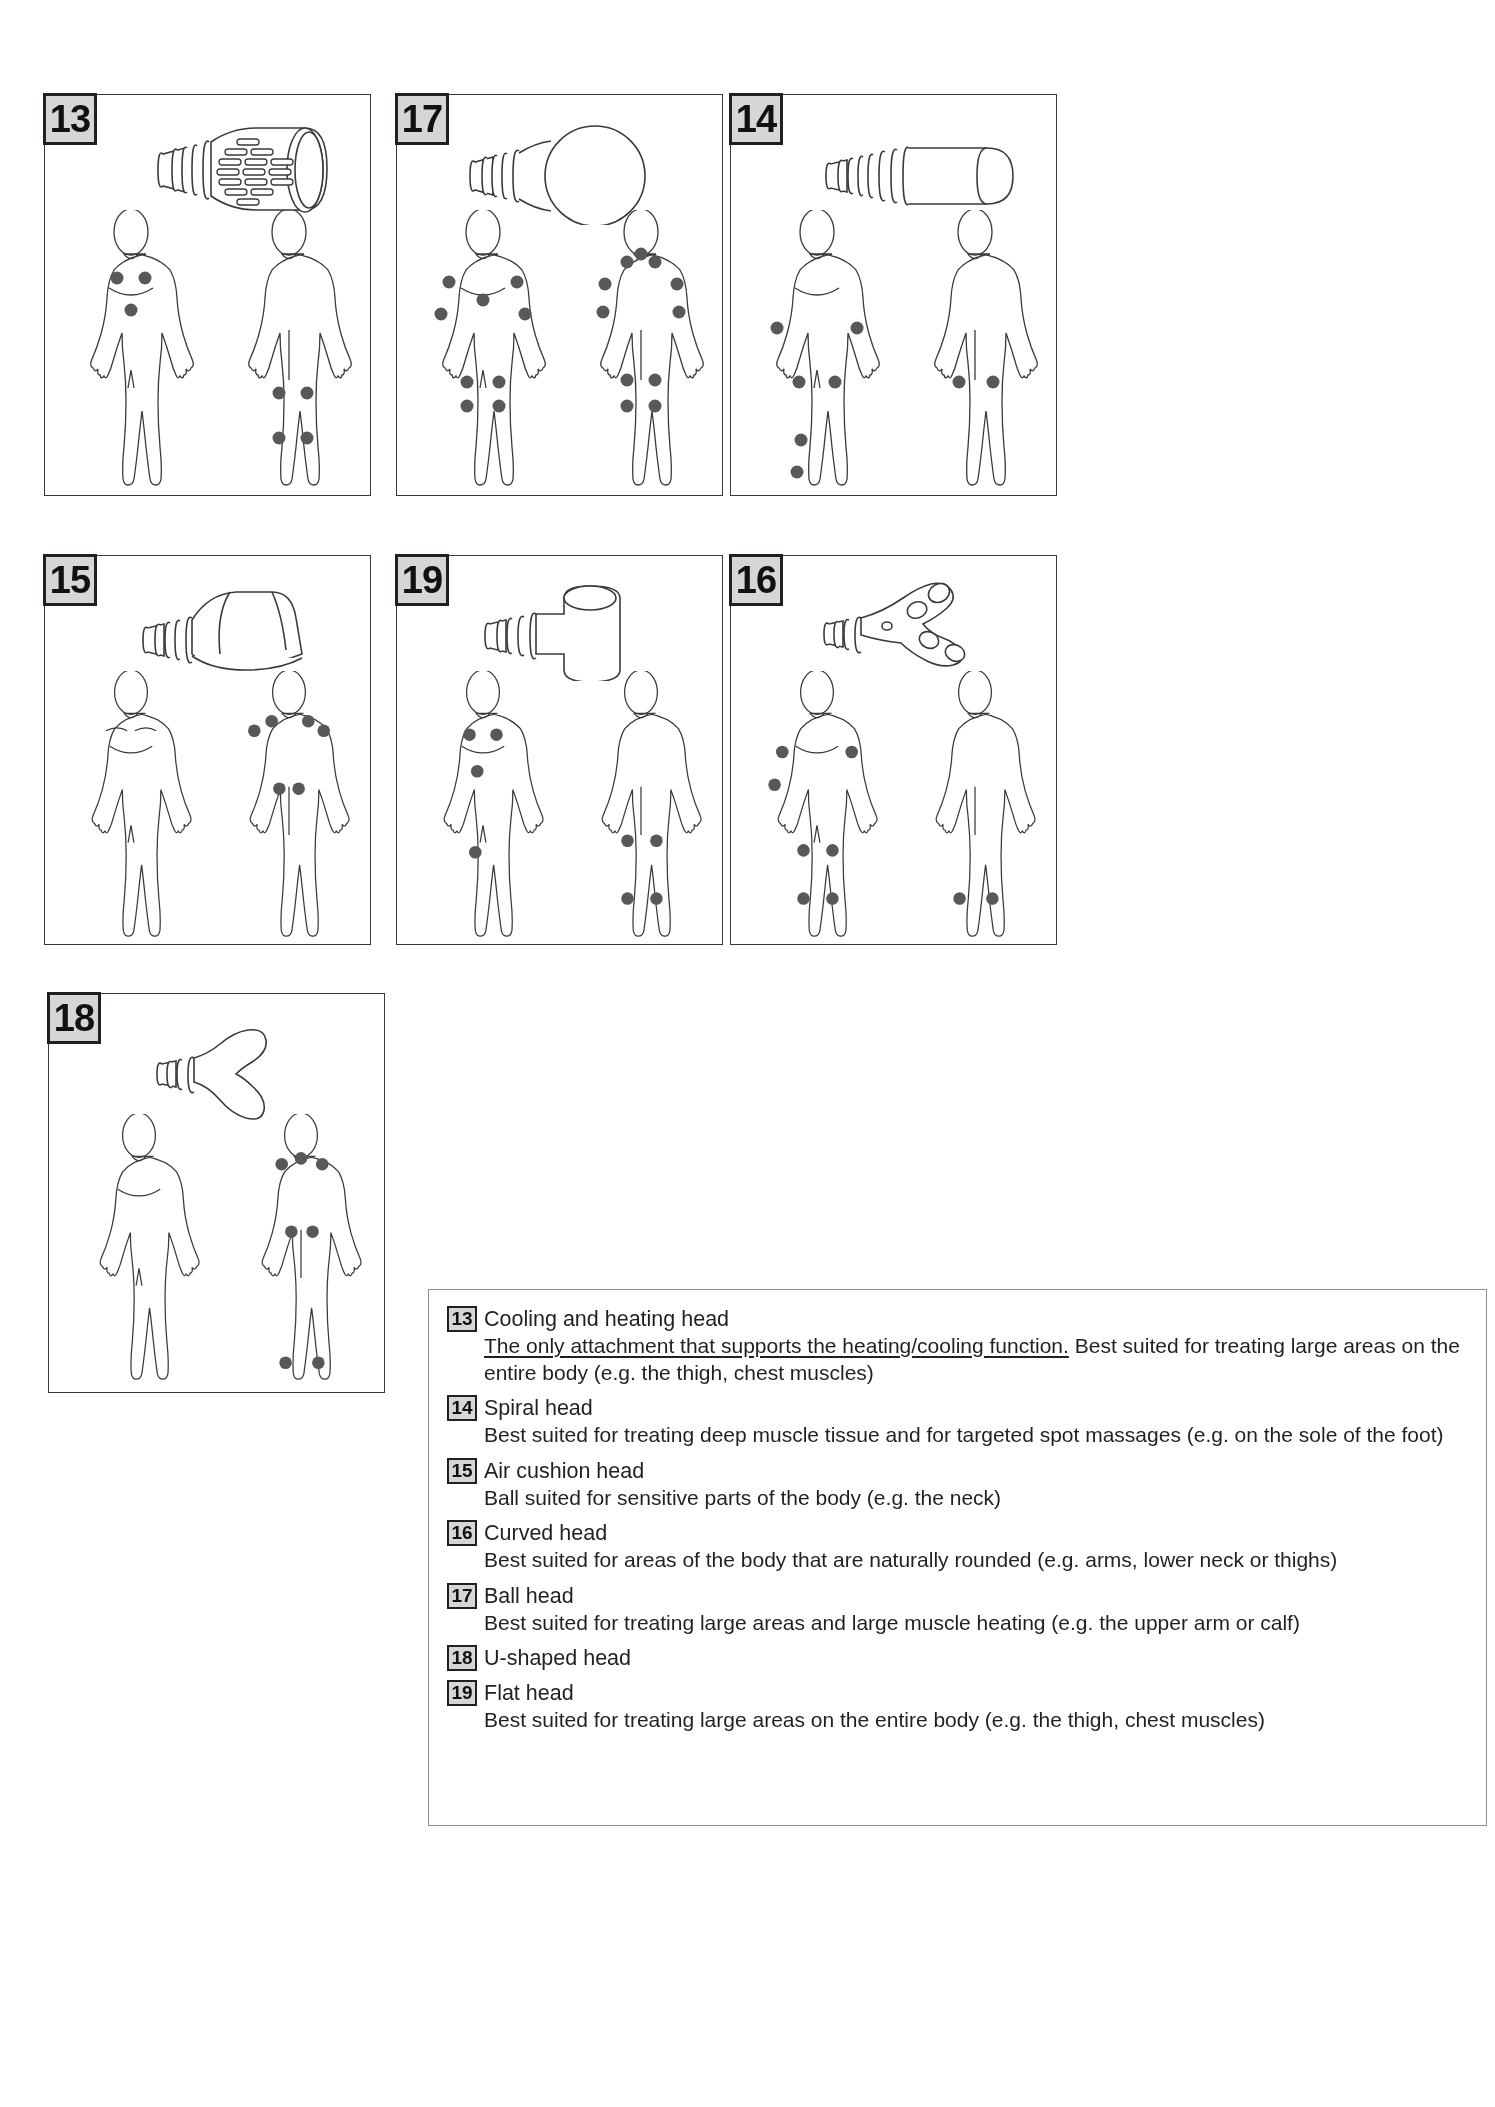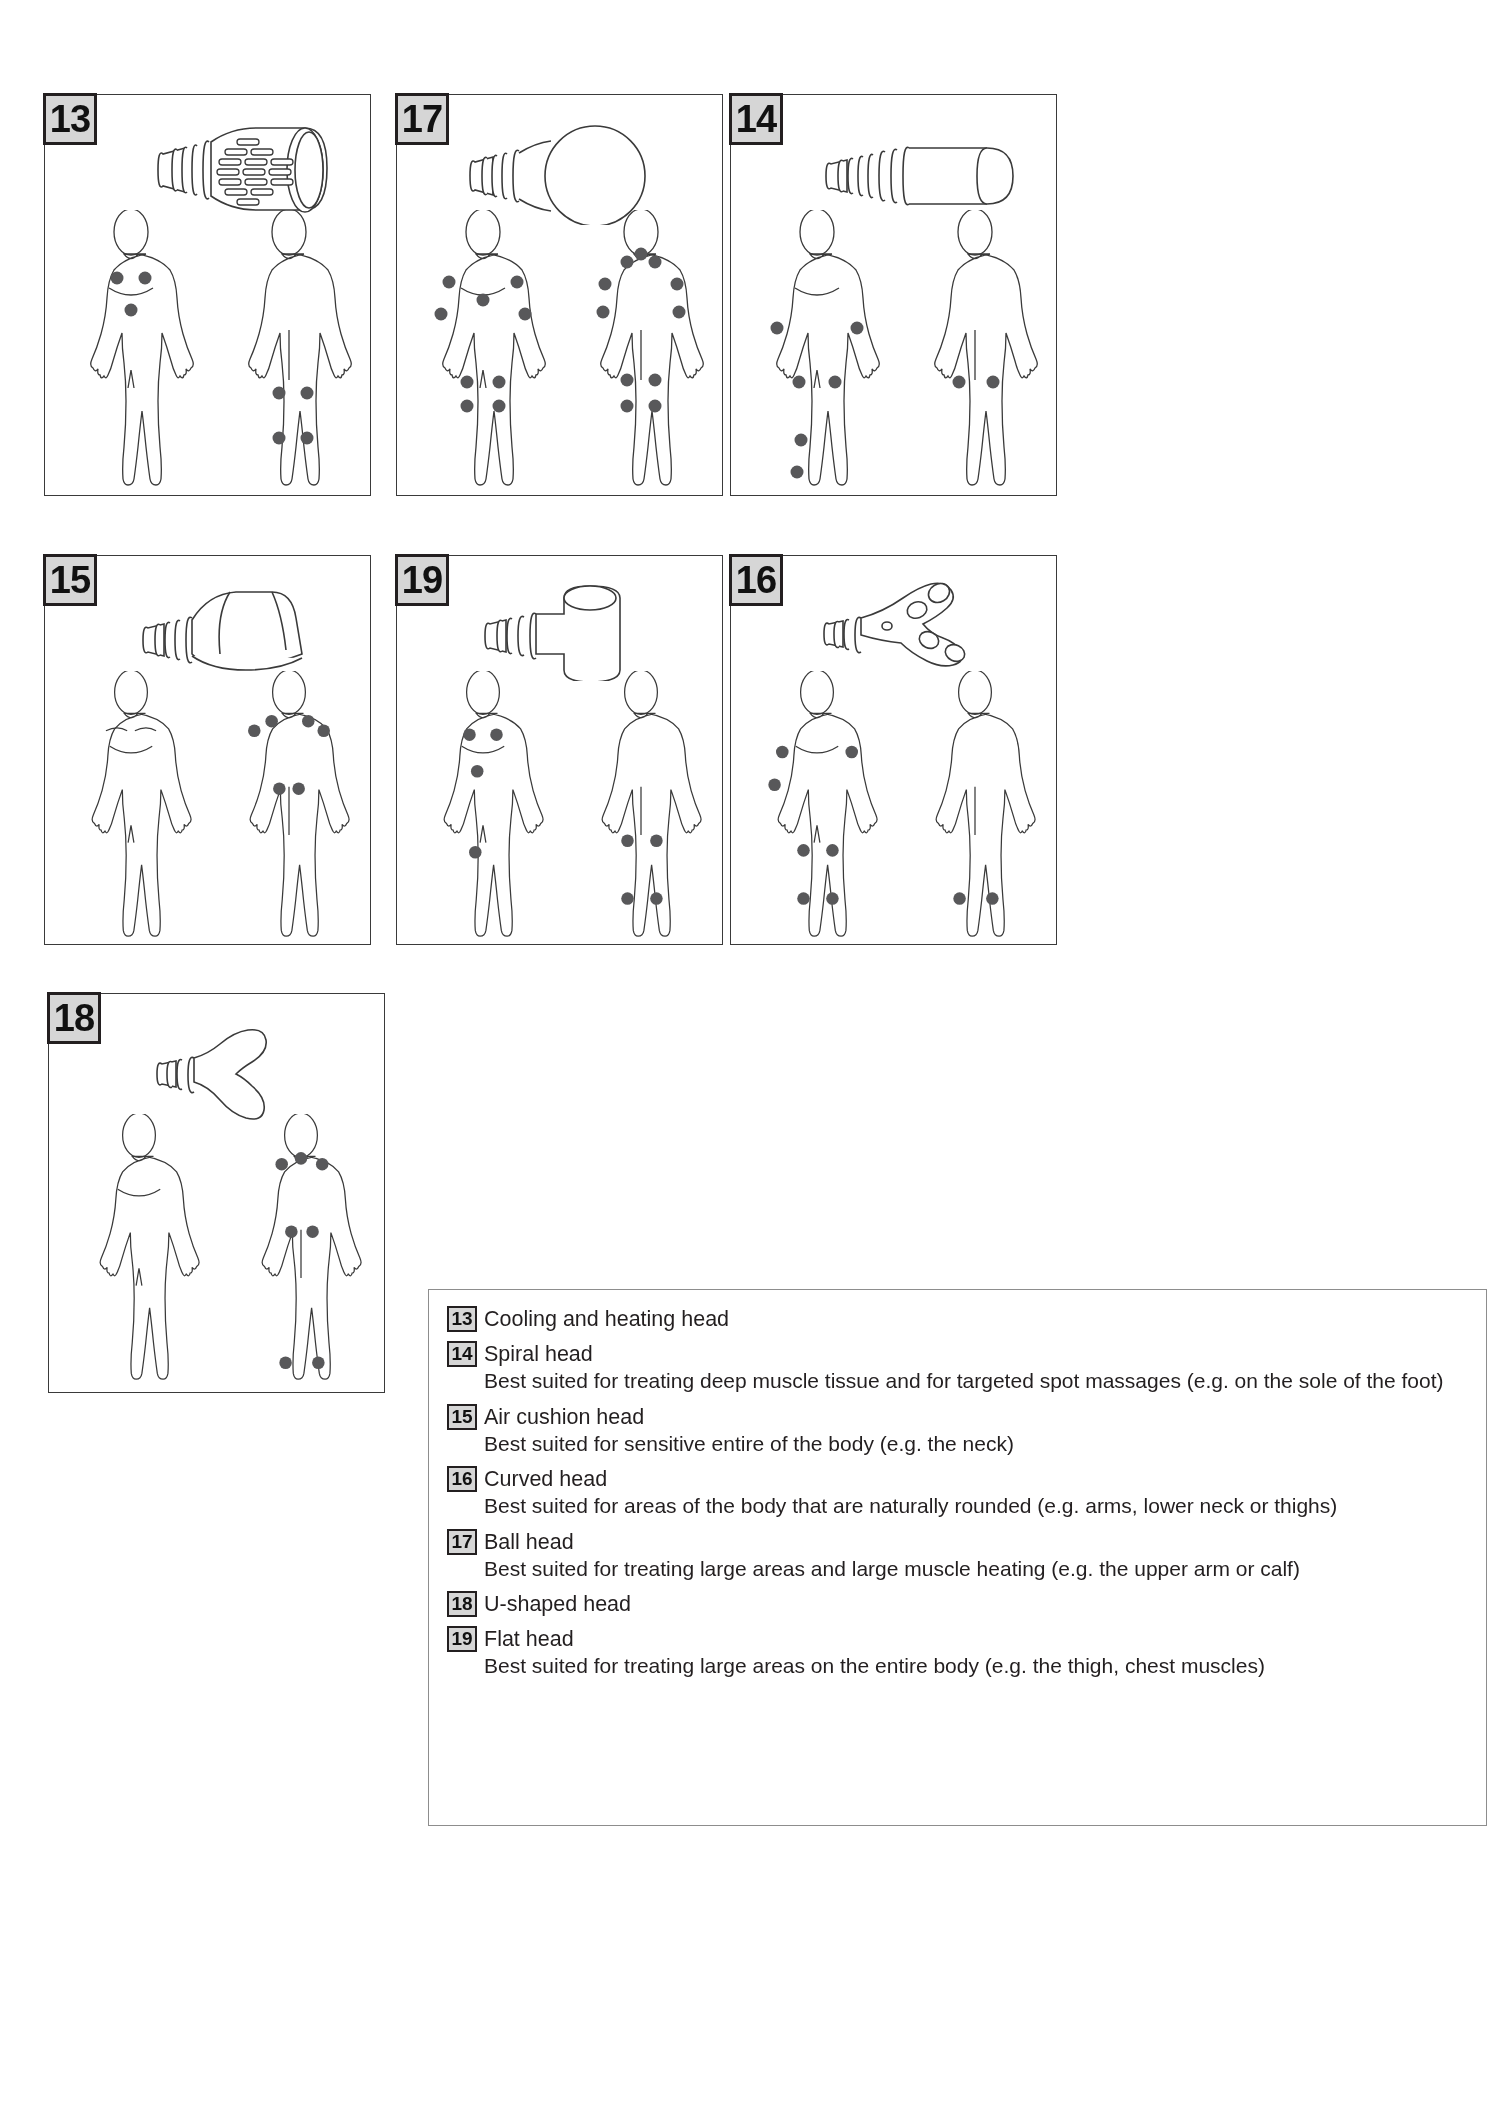--- a/index.html
+++ b/index.html
@@ -471,36 +471,37 @@
     </div>
   </div>
 
   <div class="legend">
 
     <div class="entry">
       <div class="entry-head">
         <span class="num">13</span>
         <span class="entry-title">Cooling and heating head</span>
       </div>
+      <div class="entry-body"><span class="u">The only attachment that supports the heating/cooling function.</span><span> Best suited for treating large areas on the entire body (e.g. the thigh, chest muscles)</span></div>
     </div>
 
     <div class="entry">
       <div class="entry-head">
         <span class="num">14</span>
         <span class="entry-title">Spiral head</span>
       </div>
       <div class="entry-body">Best suited for treating deep muscle tissue and for targeted spot massages (e.g. on the sole of the foot)</div>
     </div>
 
     <div class="entry">
       <div class="entry-head">
         <span class="num">15</span>
         <span class="entry-title">Air cushion head</span>
       </div>
-      <div class="entry-body">Best suited for sensitive entire of the body (e.g. the neck)</div>
+      <div class="entry-body">Ball suited for sensitive parts of the body (e.g. the neck)</div>
     </div>
 
     <div class="entry">
       <div class="entry-head">
         <span class="num">16</span>
         <span class="entry-title">Curved head</span>
       </div>
       <div class="entry-body">Best suited for areas of the body that are naturally rounded (e.g. arms, lower neck or thighs)</div>
     </div>
 

